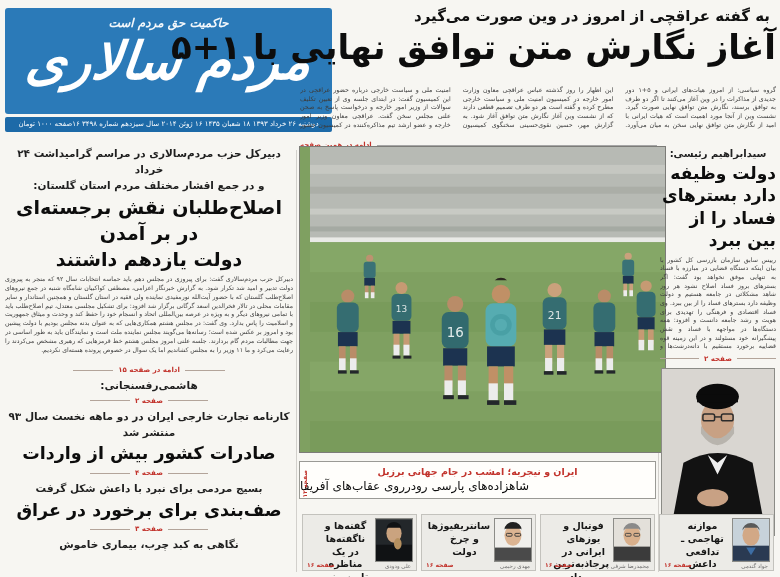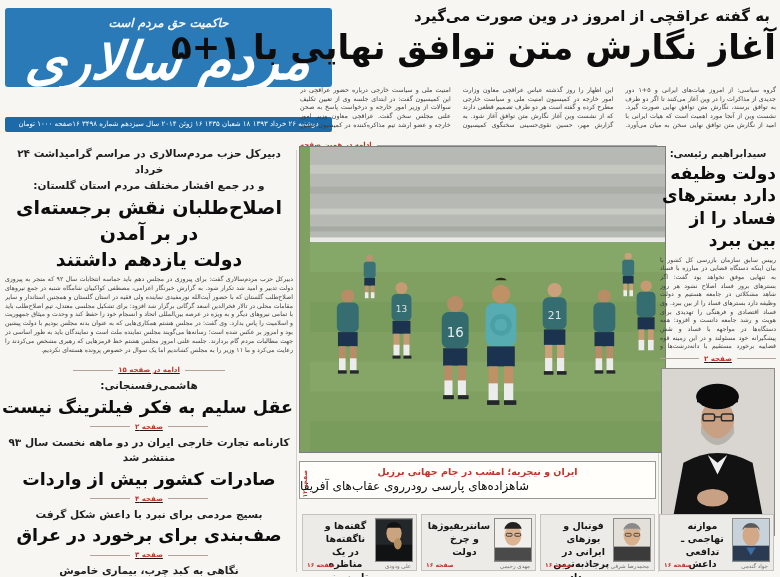--- a/index.html
+++ b/index.html
@@ -1,19 +1,19 @@
 <!DOCTYPE html>
 <html lang="fa"><head>
 <meta charset="utf-8">
 <style>
   html,body{margin:0;padding:0;}
   body{width:780px;height:577px;background:#f7f6f2;font-family:"DejaVu Sans",sans-serif;overflow:hidden;}
   .page{position:absolute;inset:0;width:780px;height:577px;direction:rtl;color:#1b1b1b;}
   
-  .masthead{position:absolute;left:5px;top:8px;width:327px;height:79px;background:#2b7ab8;border-radius:3px;color:#fff;overflow:hidden;}
+  .masthead{position:absolute;left:5px;top:8px;width:327px;height:106px;background:#2b7ab8;border-radius:3px;color:#fff;overflow:hidden;}
   .mast-tagline{position:absolute;top:8px;left:0;right:0;text-align:center;font-size:12px;font-weight:bold;font-style:italic;opacity:.95;}
   .mast-title{position:absolute;top:18px;left:0;right:0;text-align:center;font-size:52px;font-weight:bold;font-style:italic;transform:skewX(-6deg);line-height:1.35;}
   .dateline{position:absolute;left:5px;top:117px;width:327px;height:15px;background:#1d6aa8;color:#fff;font-size:7px;line-height:15px;text-align:center;border-radius:2px;white-space:nowrap;overflow:hidden;}
   
   .lead-kicker{position:absolute;left:390px;top:7px;width:380px;font-size:15px;font-weight:bold;color:#111;}
   .lead-headline{position:absolute;left:334px;top:27px;width:442px;margin:0;text-align:center;font-size:34px;font-weight:bold;color:#0d0d0d;white-space:nowrap;letter-spacing:-.5px;}
   .lead-body{position:absolute;left:300px;top:86px;width:476px;height:52px;column-count:3;column-gap:12px;font-size:6.3px;line-height:1.38;text-align:justify;color:#3c3c3c;overflow:hidden;}
   .lead-continue{position:absolute;left:300px;top:141px;width:357px;display:flex;direction:ltr;align-items:center;gap:5px;}
   .lead-continue .tx{color:#c2332c;font-size:7px;font-weight:bold;white-space:nowrap;}
   .lead-continue .ln{flex:1;height:1px;background:#a6a6a6;}
@@ -26,21 +26,21 @@
   .cap-kicker{margin-top:4px;text-align:center;font-size:9.5px;font-weight:bold;color:#c2332c;}
   .cap-headline{margin-top:2px;text-align:left;font-size:12px;font-weight:normal;color:#0e0e0e;white-space:nowrap;}
   .cap-page{position:absolute;left:1px;top:8px;writing-mode:vertical-rl;transform:rotate(180deg);font-size:6px;color:#c2332c;font-weight:bold;}
   
   .rcol{position:absolute;left:660px;top:148px;width:116px;text-align:center;}
   .r-kicker{font-size:10px;font-weight:bold;color:#222;}
   .r-headline{margin:3px 0 4px;font-size:17px;font-weight:bold;line-height:1.32;color:#0d0d0d;text-align:right;}
   .r-body{font-size:6.2px;line-height:1.4;text-align:justify;color:#3c3c3c;height:96px;overflow:hidden;}
   .r-photo{width:114px;height:168px;border:1px solid #8b8b86;box-sizing:border-box;margin-top:2px;background:#d9d6d1;}
   
-  .ptag{display:flex;align-items:center;justify-content:center;gap:5px;margin:3px 0;text-decoration:underline;}
+  .ptag{display:flex;align-items:center;justify-content:center;gap:5px;margin:3px 0;}
   .ptag .ln{width:40px;height:1px;background:#b3a49a;}
   .ptag .tx{color:#c2332c;font-size:7px;font-weight:bold;white-space:nowrap;}
   
   .lcol{position:absolute;left:5px;top:142px;width:288px;text-align:center;}
   .l-kicker{font-size:10.5px;font-weight:bold;color:#1f1f1f;white-space:pre-line;line-height:1.5;}
   .l-headline{margin:2px 0 1px;font-size:19px;font-weight:bold;line-height:1.35;color:#0d0d0d;white-space:pre-line;}
   .l-headline.small{font-size:17.5px;white-space:nowrap;}
   .l-body{margin-top:3px;font-size:6.2px;line-height:1.42;text-align:justify;color:#3c3c3c;height:88px;overflow:hidden;}
   .l-item{margin-top:4px;}
   
@@ -227,21 +227,20 @@
 دولت یازدهم داشتند</div>
       <div class="l-body">دبیرکل حزب مردم‌سالاری گفت: برای پیروزی در مجلس دهم باید حماسه انتخابات سال ۹۲ که منجر به پیروزی دولت تدبیر و امید شد تکرار شود. به گزارش خبرنگار اعزامی، مصطفی کواکبیان شامگاه شنبه در جمع نیروهای اصلاح‌طلب گلستان که با حضور آیت‌الله نورمفیدی نماینده ولی فقیه در استان گلستان و همچنین استاندار و سایر مقامات محلی در تالار فخرالدین اسعد گرگانی برگزار شد افزود: برای تشکیل مجلسی معتدل، تیم اصلاح‌طلب باید با تمامی نیروهای دیگر و به ویژه در عرصه بین‌المللی اتحاد و انسجام خود را حفظ کند و وحدت و میثاق جمهوریت و اسلامیت را پاس بدارد. وی گفت: در مجلس هشتم همکاری‌هایی که به عنوان بدنه مجلس بودیم با دولت پیشین بود و امروز بر عکس شده است؛ رسانه‌ها می‌گویند مجلس نماینده ملت است و نمایندگان باید به طور اساسی در جهت مطالبات مردم گام بردارند. جلسه علنی امروز مجلس هشتم خط قرمزهایی که رهبری مشخص می‌کردند را رعایت می‌کرد و ما ۱۱ وزیر را به مجلس کشاندیم اما یک سوال در خصوص پرونده هسته‌ای نکردیم.</div>
       <div class="ptag">
           <span class="ln"></span>
           <span class="tx">ادامه در صفحه ۱۵</span>
           <span class="ln"></span>
         </div>
     </div>
     <div class="l-item">
       <div class="l-kicker">هاشمی‌رفسنجانی:</div>
-      <div class="l-headline small">عقل سلیم به فکر فیلترینگ نیست</div>
       <div class="ptag">
           <span class="ln"></span>
           <span class="tx">صفحه ۲</span>
           <span class="ln"></span>
         </div>
     </div>
     <div class="l-item">
       <div class="l-kicker">کارنامه تجارت خارجی ایران در دو ماهه نخست سال ۹۳ منتشر شد</div>
       <div class="l-headline small">صادرات کشور بیش از واردات</div>
       <div class="ptag">

